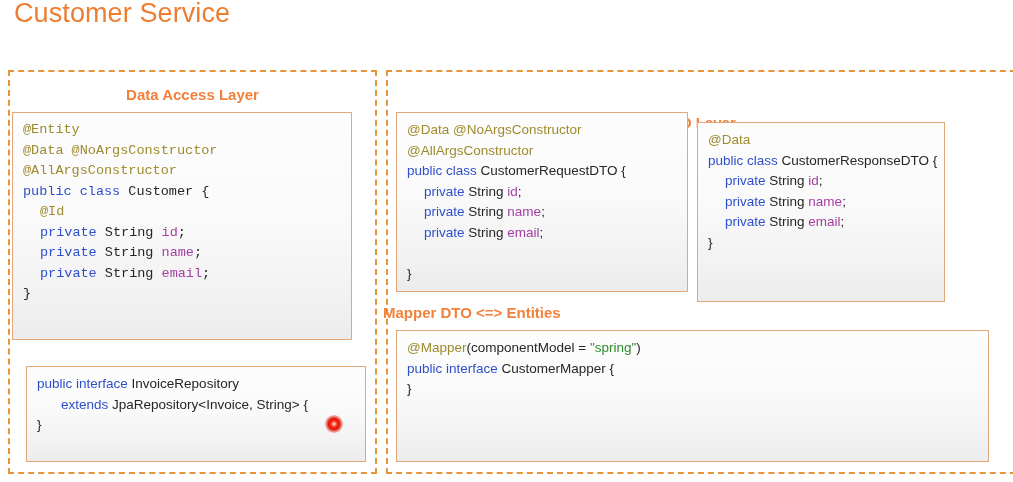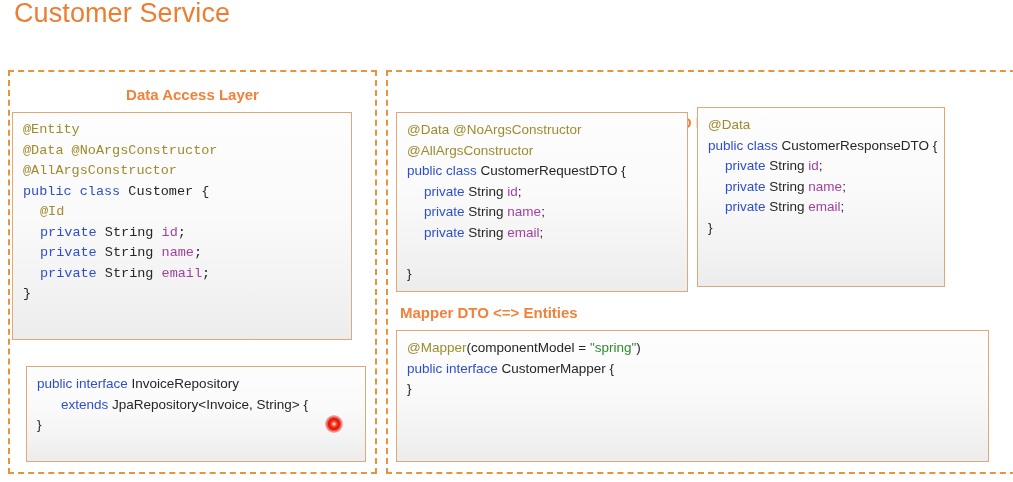--- a/index.html
+++ b/index.html
@@ -62,26 +62,26 @@
     font-size: 13.5px;
     line-height: 20.5px;
     color: #262626;
     overflow: hidden;
     white-space: nowrap;
   }
 
   #box-customer   { left: 12px;  top: 112px; width: 340px; height: 228px; font-family: Liberation Mono, monospace; }
   #box-repo       { left: 26px;  top: 366px; width: 340px; height: 96px;  }
   #box-reqdto     { left: 396px; top: 112px; width: 292px; height: 180px; }
-  #box-respdto    { left: 697px; top: 107px; width: 248px; height: 180px; }
+  #box-respdto    { left: 697px; top: 122px; width: 248px; height: 180px; }
   #box-mapper     { left: 396px; top: 330px; width: 593px; height: 132px; }
 
   .mapper-title {
     position: absolute;
-    left: 400px;
+    left: 383px;
     top: 304px;
     font-size: 15px;
     font-weight: bold;
     color: #F2813B;
     white-space: nowrap;
   }
 
   
   .ann  { color: #9E8B2E; }           
   .kw   { color: #2E4FCB; }           

